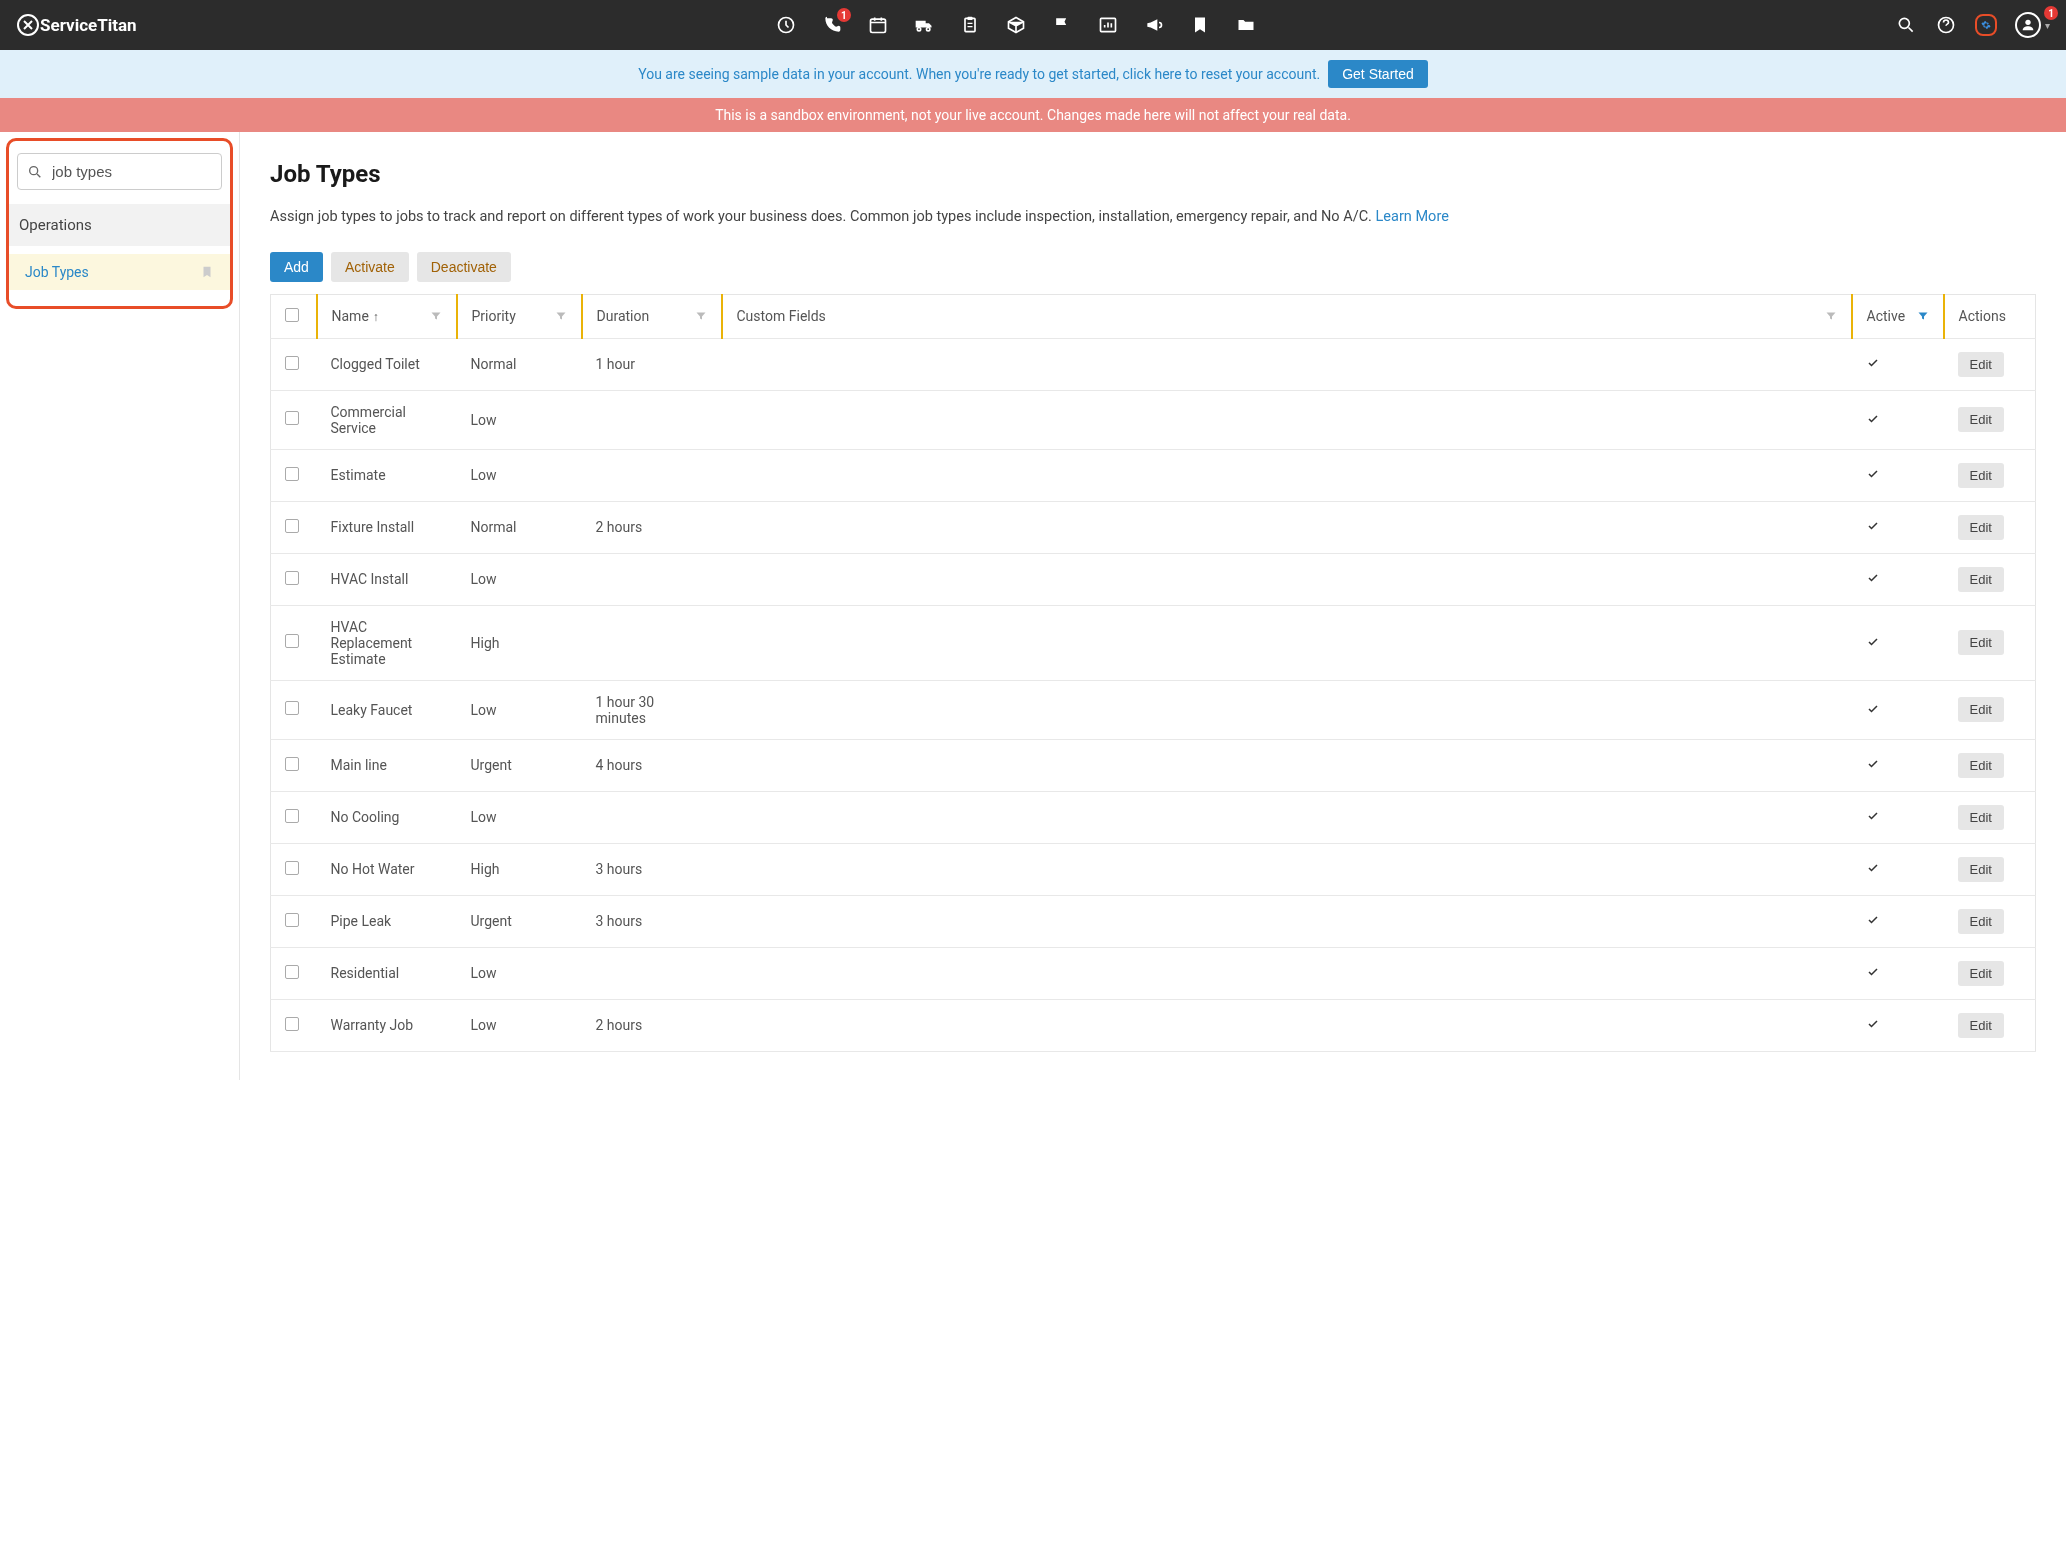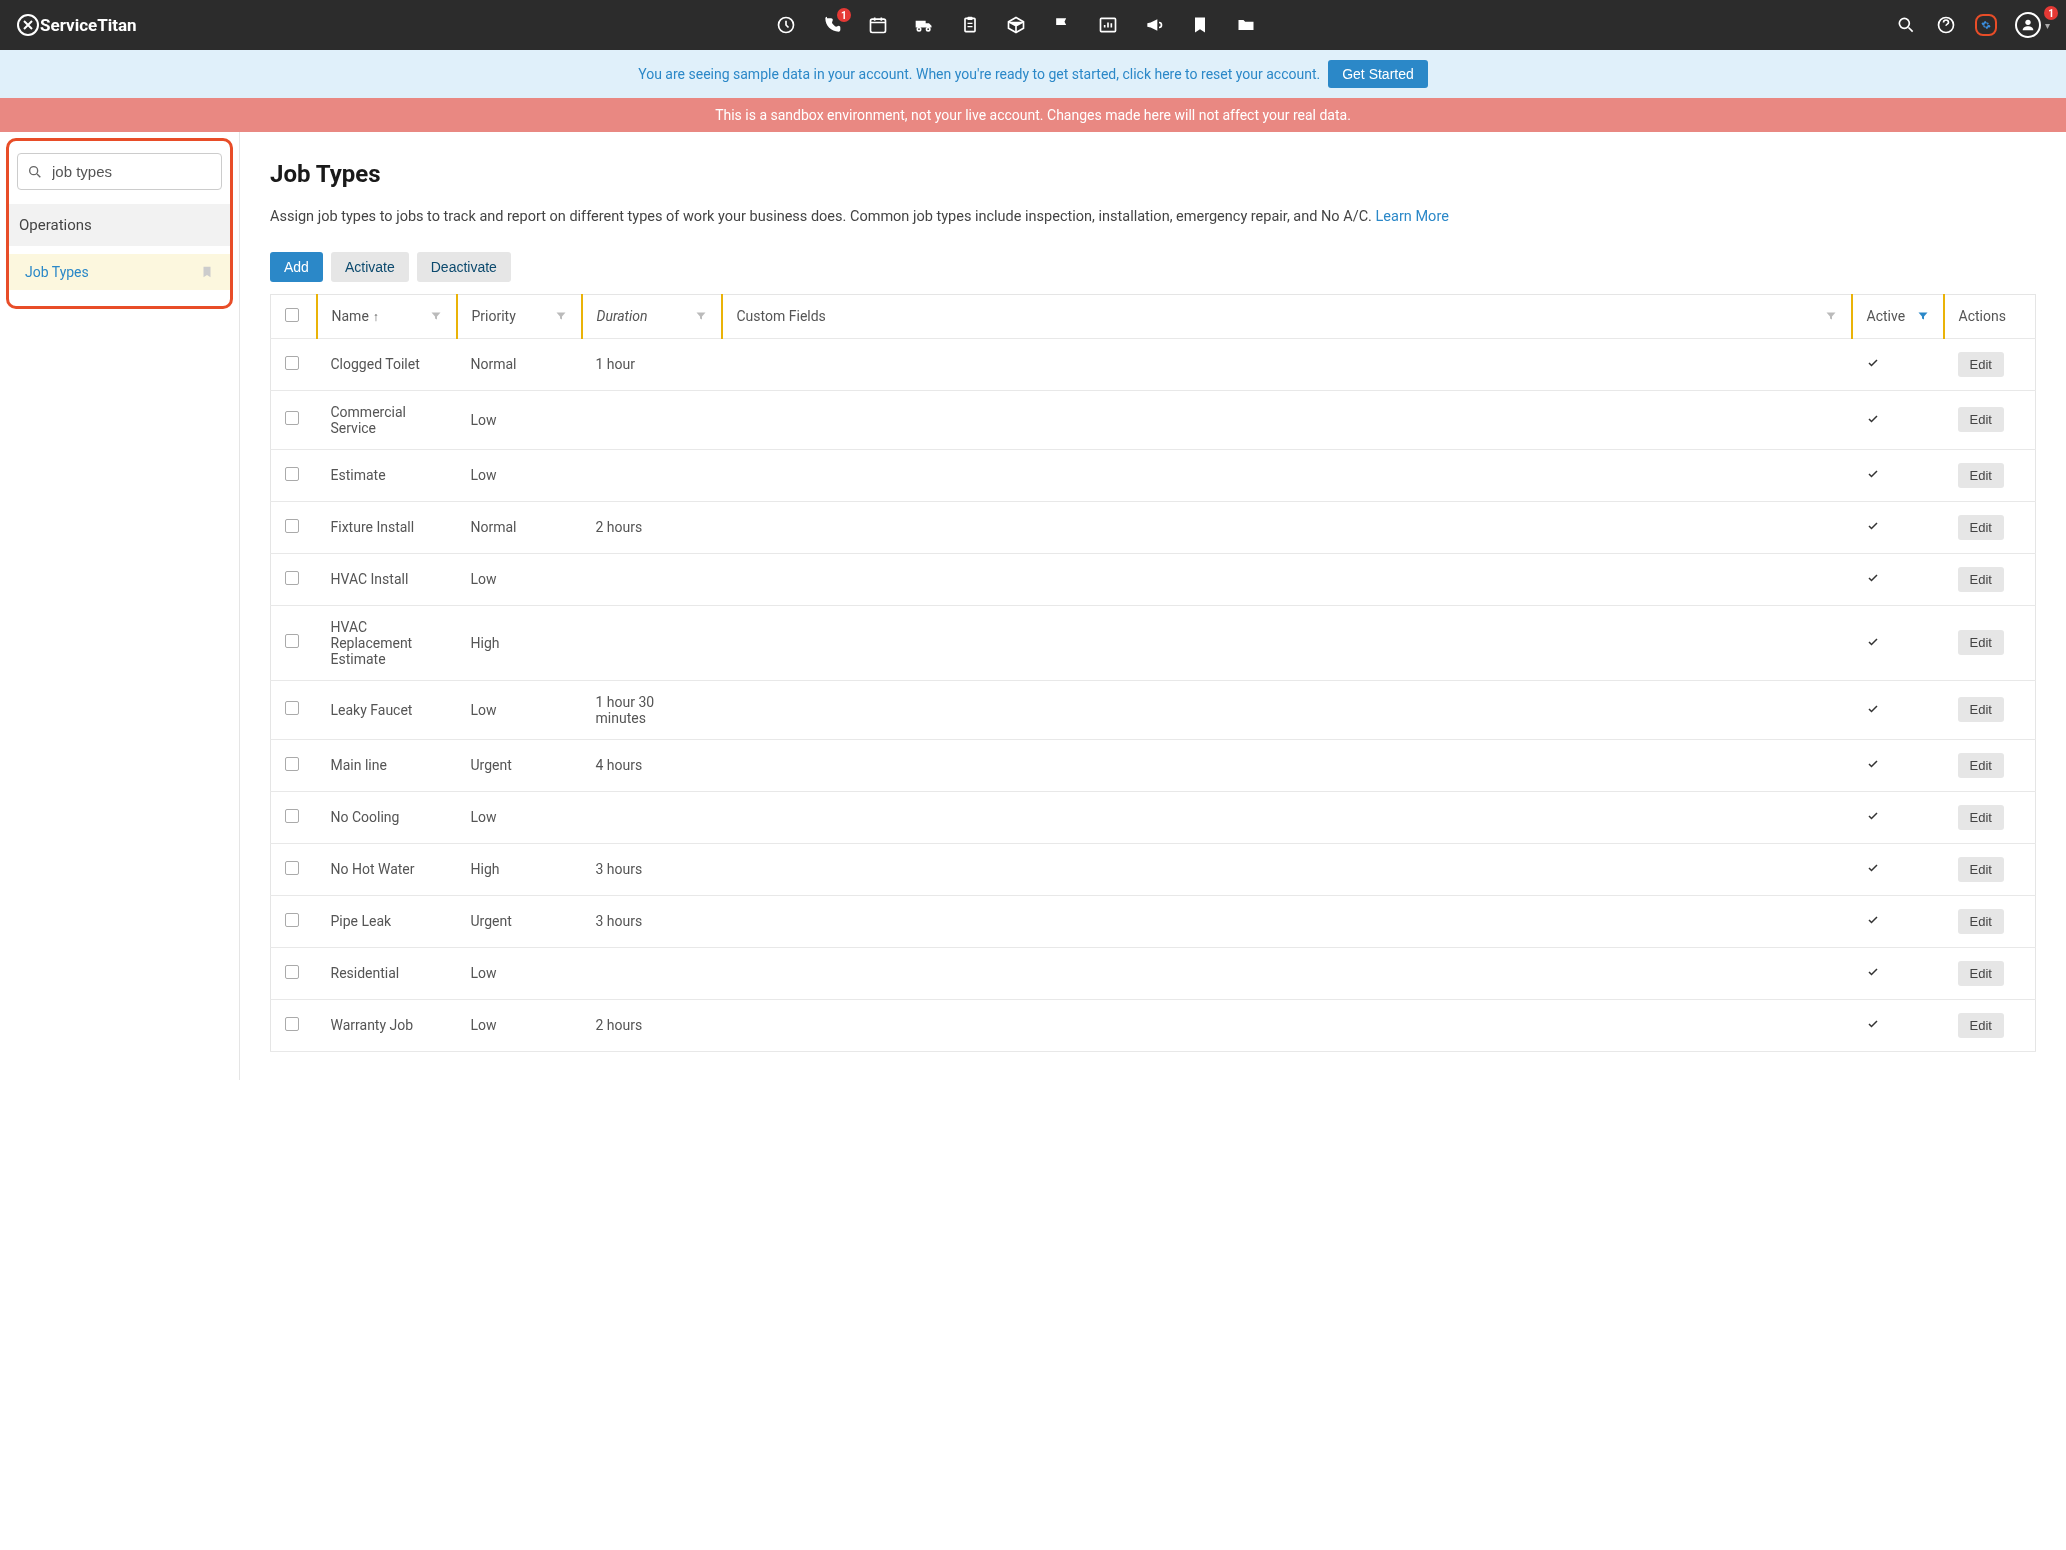--- a/index.html
+++ b/index.html
@@ -43,37 +43,37 @@
 
 
 .main { flex: 1; padding: 28px 30px; }
 .page-title { font-size: 24px; font-weight: 700; color: #1a1a1a; margin-bottom: 18px; }
 .page-desc { font-size: 14.5px; color: #444; line-height: 1.5; margin-bottom: 24px; }
 .page-desc a { color: #2b88c8; text-decoration: none; }
 
 .toolbar { display: flex; gap: 8px; margin-bottom: 0; }
 .btn { border: none; padding: 7px 14px; border-radius: 3px; font-size: 14px; cursor: pointer; }
 .btn-primary { background: #2b88c8; color: #fff; }
-.btn-secondary { background: #e6e6e6; color: #0c4a6e; }
+.btn-secondary { background: #e6e6e6; color: #a16207; }
 
 
 .table { width: 100%; border: 1px solid #e5e5e5; margin-top: 12px; border-collapse: collapse; }
 .table th, .table td { text-align: left; padding: 13px 14px; border-bottom: 1px solid #e8e8e8; font-size: 14px; color: #555; vertical-align: middle; }
 .table th { font-weight: 400; color: #555; position: relative; border-right: 2px solid #eab308; }
 .table th:last-child { border-right: none; }
 .th-inner { display: flex; align-items: center; justify-content: space-between; gap: 6px; }
 .sort-arrow { font-size: 12px; margin-left: 4px; }
 .filter-ic { width: 12px; height: 12px; fill: #bbb; }
 .filter-ic.active { fill: #2b88c8; }
 .checkbox { width: 14px; height: 14px; border: 1px solid #aaa; border-radius: 2px; display: inline-block; cursor: pointer; }
 .check-ic { width: 14px; height: 12px; fill: #333; }
 .col-check { width: 46px; text-align: center; }
 .col-name { width: 140px; }
 .col-priority { width: 125px; }
-.col-duration { width: 140px; font-style: italic; }
+.col-duration { width: 140px; }
 .col-custom { }
 .col-active { width: 92px; text-align: center; }
 .col-actions { width: 92px; }
 .td-active { text-align: center; }
 .td-actions { text-align: left; }
 .btn-edit { background: #e6e6e6; color: #444; border: none; padding: 5px 12px; border-radius: 3px; font-size: 13px; cursor: pointer; }
 </style>
 </head>
 <body>
 

